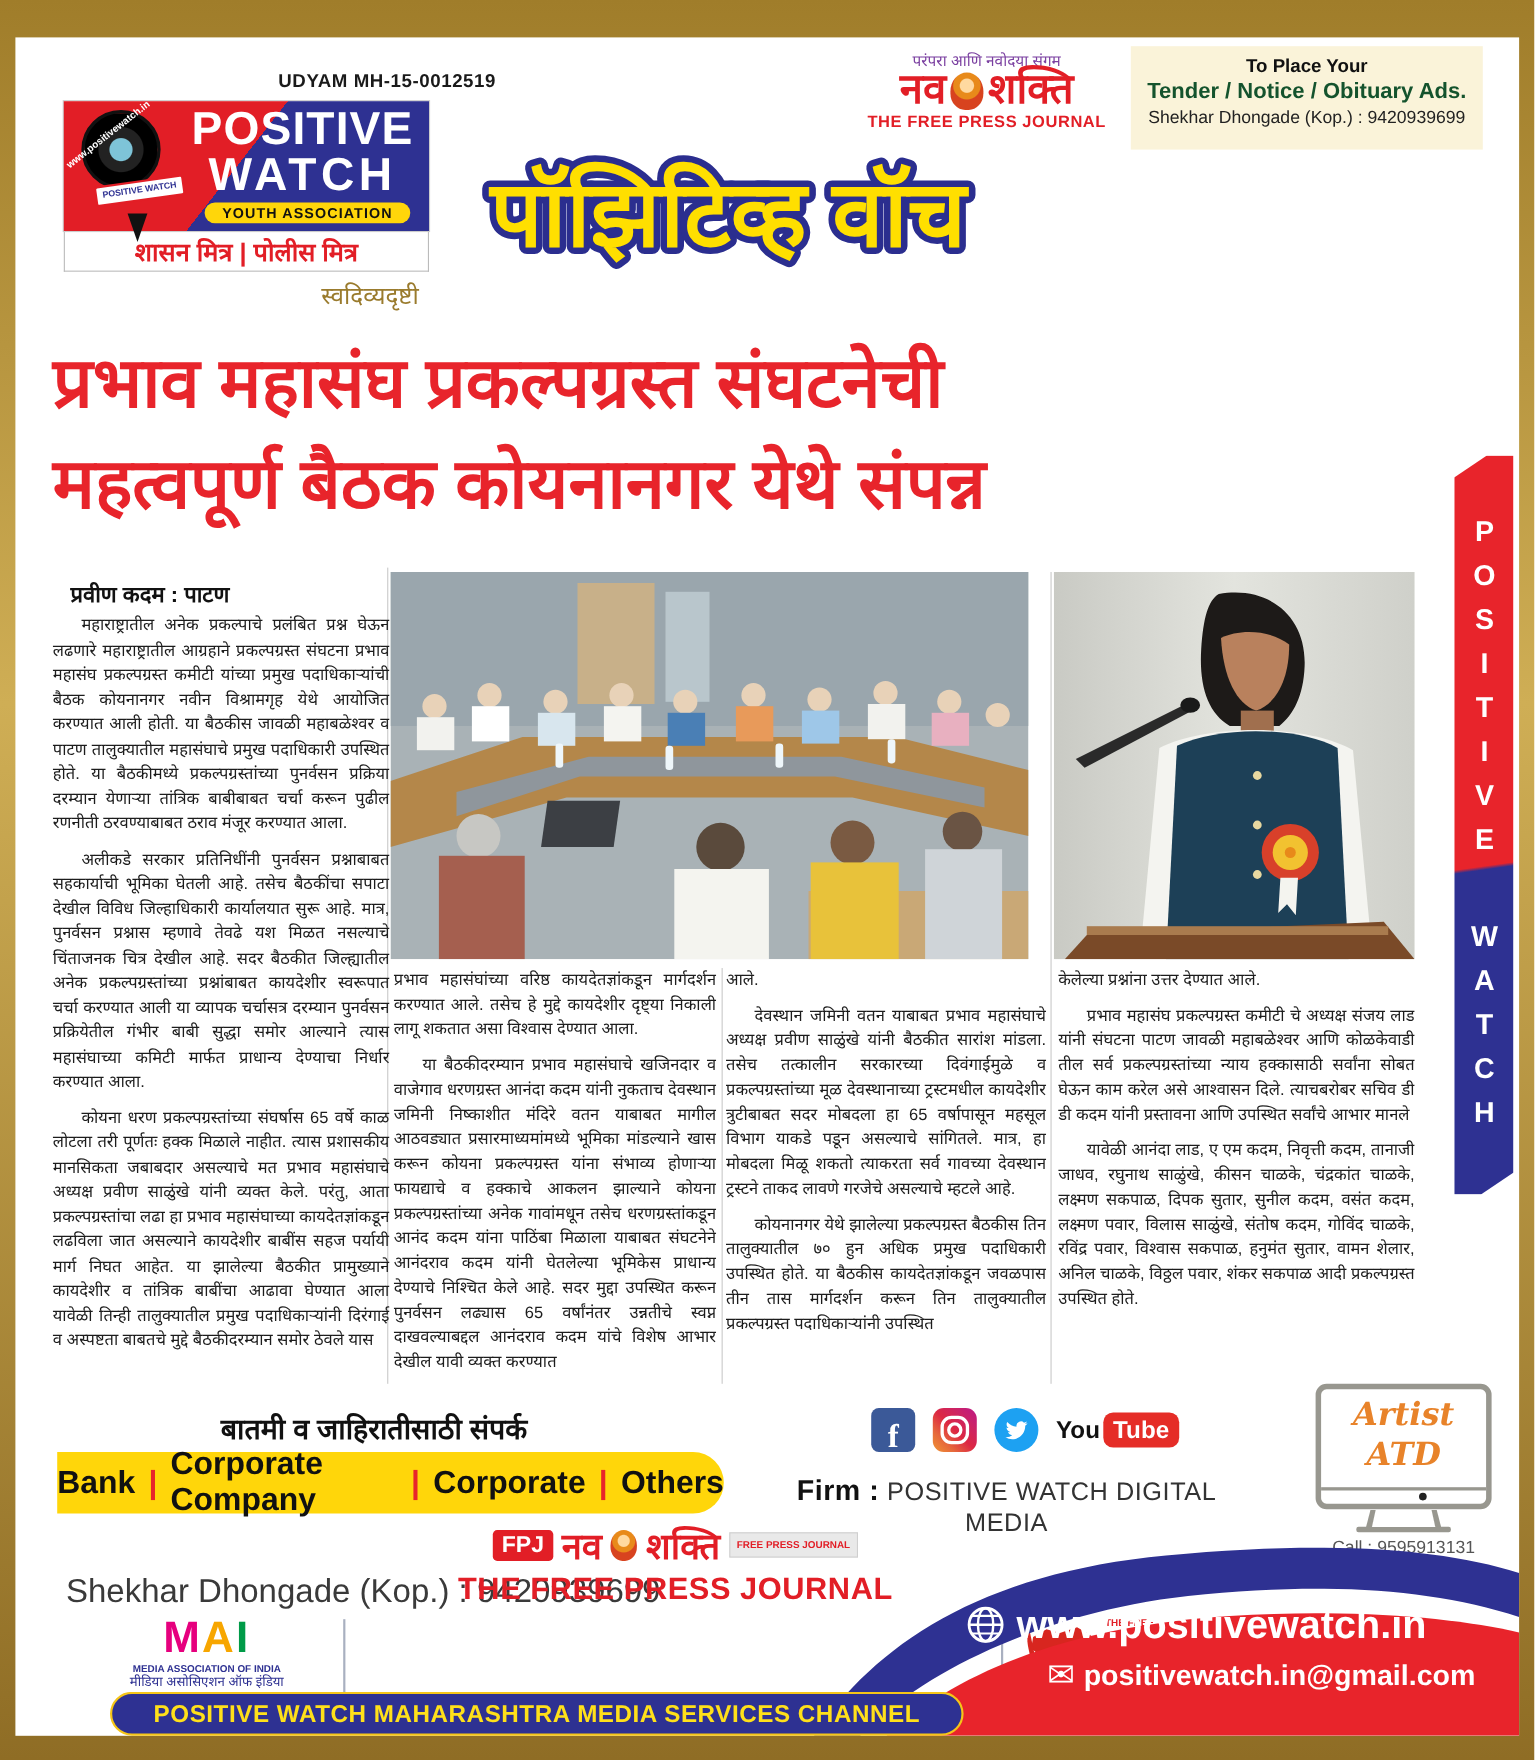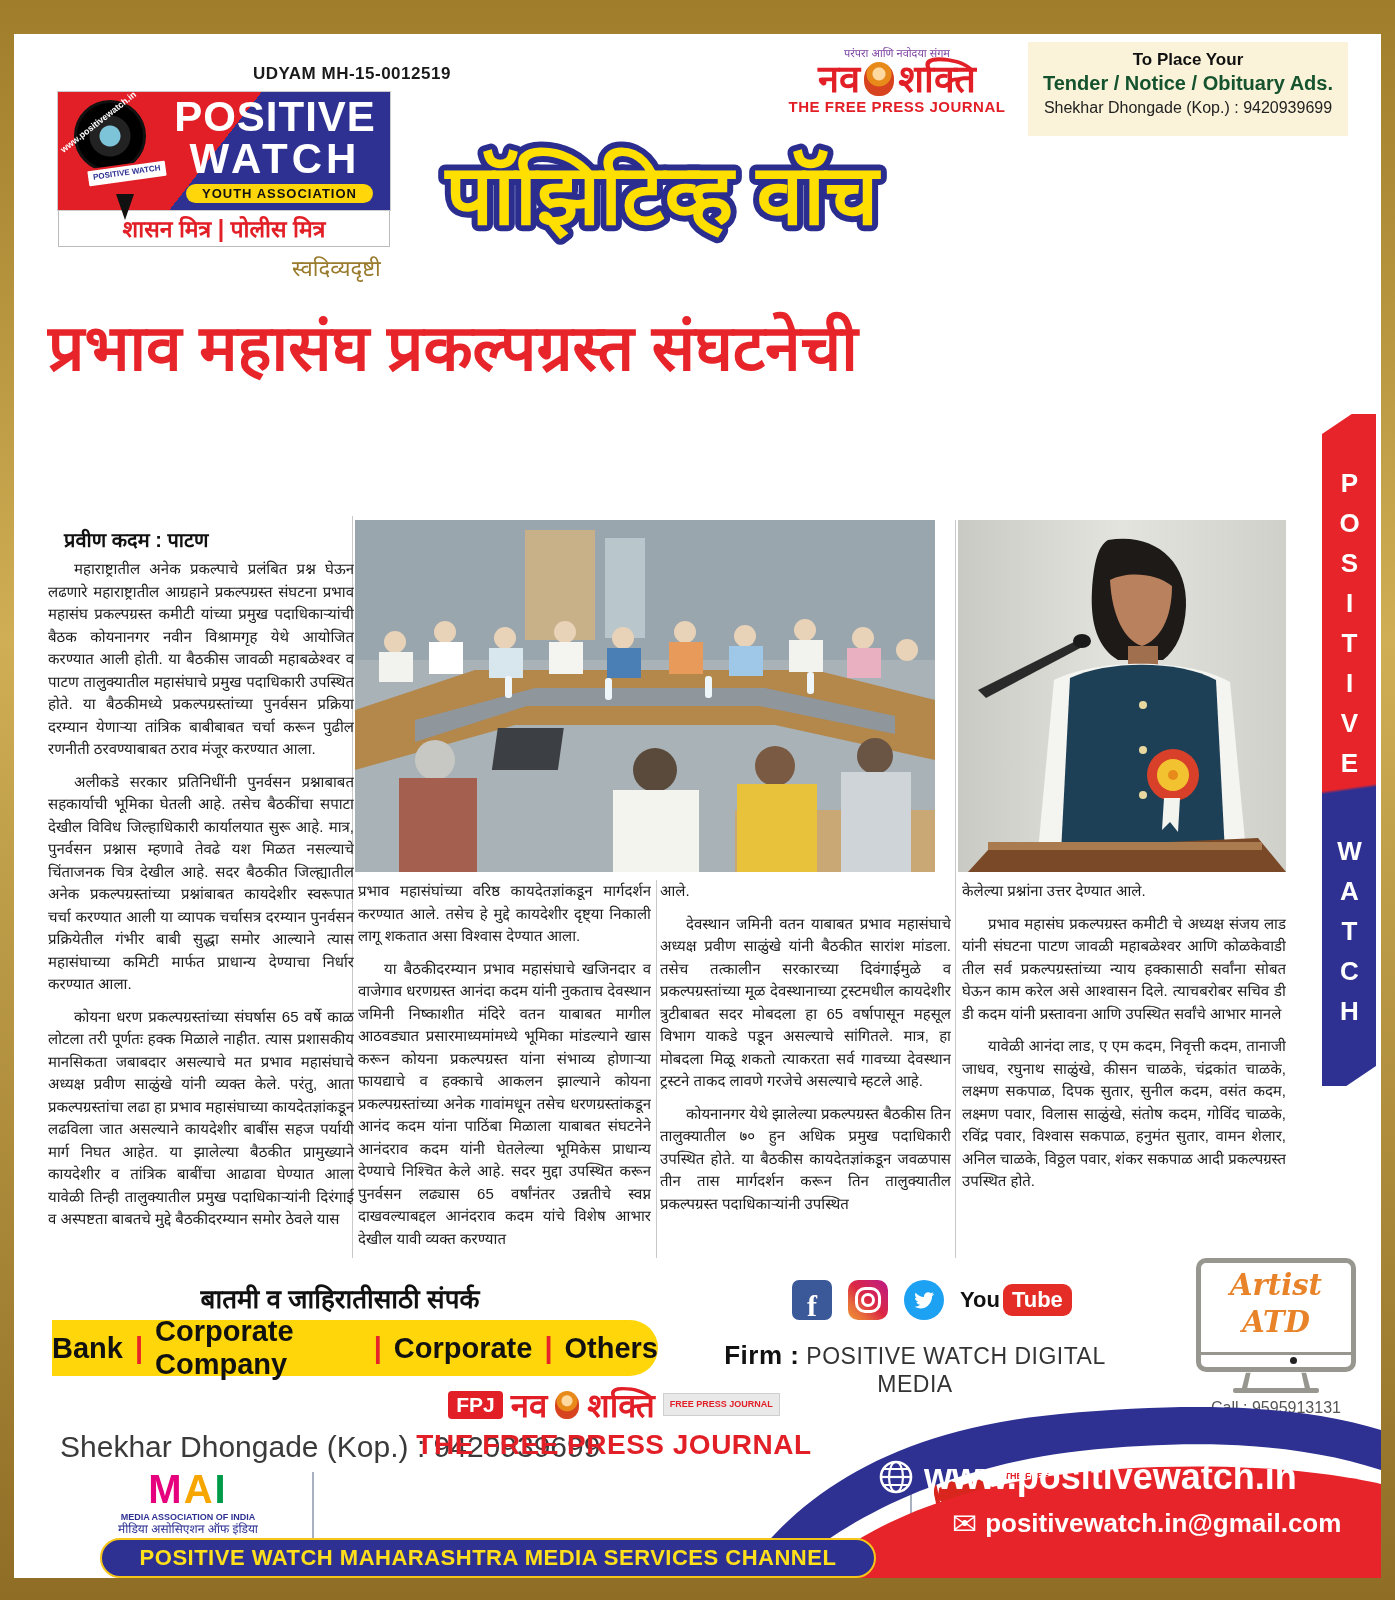--- a/index.html
+++ b/index.html
@@ -22,21 +22,21 @@
   #logo-words{position:absolute;left:108px;top:4px;width:218px;text-align:center;color:#fff;font-weight:900;line-height:1.0;}
   #logo-words .w1{font-size:42px;letter-spacing:1px;}
   #logo-words .w2{font-size:42px;letter-spacing:4px;}
   #logo-youth{position:absolute;left:128px;top:92px;background:#ffd60a;color:#111;font-size:13px;font-weight:900;
         padding:2px 16px;border-radius:12px;letter-spacing:1px;}
   #logo-mitra{height:36px;background:#fff;border:1px solid #bbb;border-top:none;display:flex;align-items:center;justify-content:center;
         color:#e21e26;font-size:23px;font-weight:900;}
   #svadivya{left:292px;top:252px;font-size:22px;color:#9a7b2d;font-family:"DejaVu Serif",serif;}
   #masthead{left:392px;top:112px;width:540px;height:160px;}
   #navshakti{left:772px;top:48px;width:250px;text-align:center;line-height:1.05;}
-  #navshakti .tiny{font-size:11px;color:#7a3fa0;}
+  #navshakti .tiny{font-size:14px;color:#7a3fa0;}
   #navshakti .row{display:flex;align-items:center;justify-content:center;gap:4px;}
   #navshakti .dev{color:#e21e26;font-size:38px;font-weight:900;}
   #goddess{width:30px;height:34px;border-radius:50% 50% 45% 45%;
         background:radial-gradient(circle at 50% 35%,#ffd9a0 0 6px,#e88a1a 7px 12px,#d8431f 13px);}
   #navshakti .sub{color:#e21e26;font-size:15px;font-weight:900;letter-spacing:.5px;}
   #adbox{left:1028px;top:42px;width:320px;height:94px;background:#faf3d9;text-align:center;padding-top:8px;box-sizing:border-box;}
   #adbox .l1{font-size:17px;font-weight:bold;color:#111;}
   #adbox .l2{font-size:20px;font-weight:900;color:#14532d;margin-top:2px;}
   #adbox .l3{font-size:16px;color:#222;margin-top:4px;}
   
@@ -159,20 +159,21 @@
   </div>
 
   <div class="abs" id="adbox">
     <div class="l1">To Place Your</div>
     <div class="l2">Tender / Notice / Obituary Ads.</div>
     <div class="l3">Shekhar Dhongade (Kop.) : 9420939699</div>
   </div>
 
   <div class="abs" id="headline">
     <div>प्रभाव महासंघ प्रकल्पग्रस्त संघटनेची</div>
+    <div>महत्वपूर्ण बैठक कोयनानगर येथे संपन्न</div>
   </div>
 
   <div class="abs" id="sideb">
     <span class="vword vw1">POSITIVE</span>
     <span class="vword vw2">WATCH</span>
   </div>
 
   <div class="abs colrule" style="left:352px;top:516px;height:742px;"></div>
   <div class="abs colrule" style="left:656px;top:880px;height:378px;"></div>
   <div class="abs colrule" style="left:955px;top:520px;height:738px;"></div>

